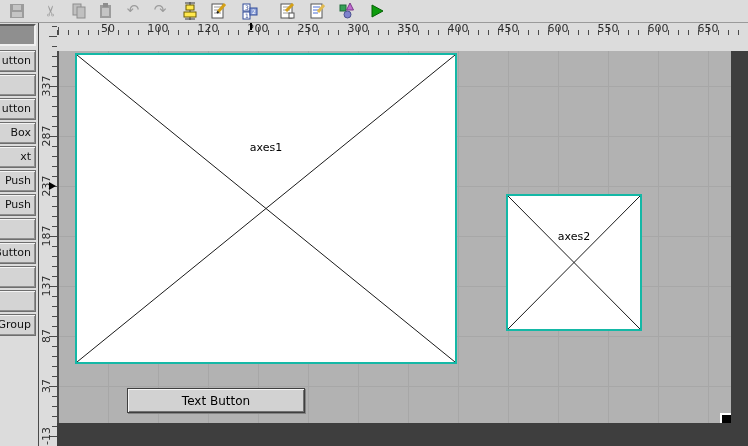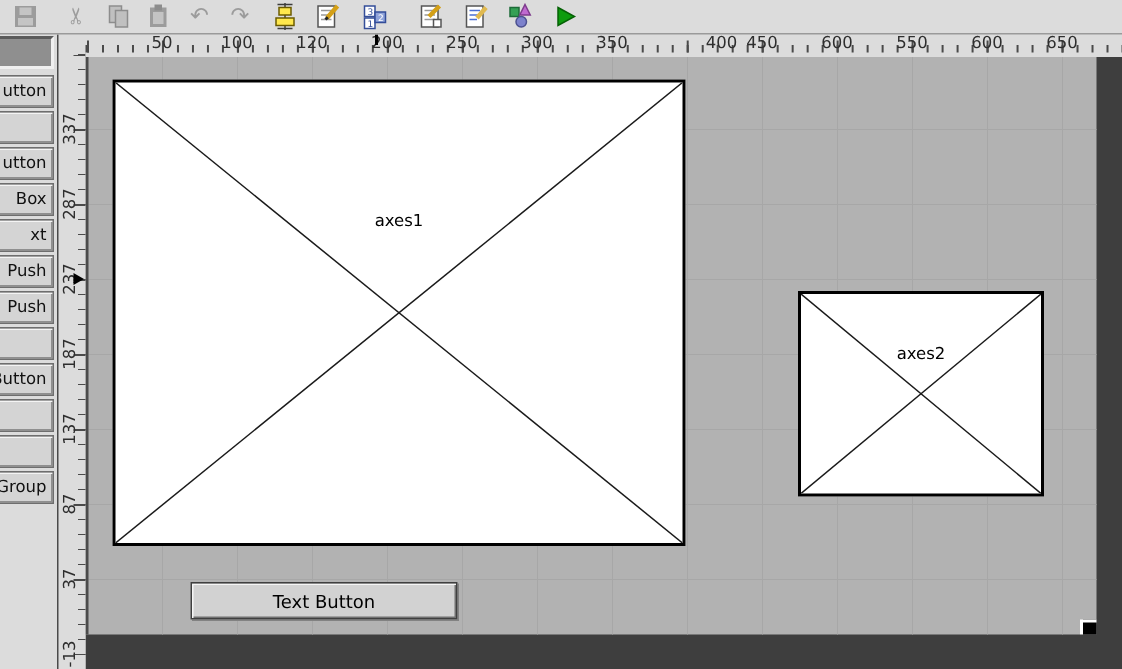--- a/index.html
+++ b/index.html
@@ -19,21 +19,21 @@
   .select-tool{position:absolute;left:-6px;top:2px;width:42px;height:22px;
       background:#8f8f8f;border:2px solid;border-color:#5a5a5a #f0f0f0 #f0f0f0 #5a5a5a;
       box-sizing:border-box;}
   .pbtn{position:absolute;left:-10px;width:46px;height:22px;box-sizing:border-box;
       background:#d4d4d4;border:1px solid #6e6e6e;
       box-shadow:inset 1px 1px 0 #f4f4f4, inset -1px -1px 0 #8f8f8f;
       font-size:11px;color:#111;text-align:right;line-height:19px;
       padding-right:4px;overflow:hidden;white-space:nowrap;}
   
   .vruler{left:39px;top:22px;width:18px;height:424px;background:#dcdcdc;}
-  .hruler{left:57px;top:22px;width:691px;height:16px;background:#dcdcdc;}
+  .hruler{left:57px;top:22px;width:691px;height:29px;background:#dcdcdc;}
   .hlab{position:absolute;top:0;width:36px;height:12px;text-align:center;
         font-size:11px;color:#2e2e2e;}
   .vlab{position:absolute;left:-10px;width:34px;height:12px;text-align:center;
         font-size:11px;color:#2e2e2e;transform:rotate(-90deg);}
   .hticks-minor{position:absolute;left:0;top:8px;width:691px;height:5px;
       background:repeating-linear-gradient(to right,#4a4a4a 0 1px,transparent 1px 10px);
       background-position:1px 0;}
   .hticks-major{position:absolute;left:0;top:5px;width:691px;height:8px;
       background:repeating-linear-gradient(to right,#4a4a4a 0 1px,transparent 1px 50px);
       background-position:1px 0;}
@@ -48,21 +48,21 @@
       border-top:4px solid transparent;border-bottom:4px solid transparent;
       border-left:7px solid #000;}
   
   .work-area{left:57px;top:35px;width:691px;height:411px;background:#3e3e3e;}
   .figure{left:57px;top:36px;width:674px;height:387px;box-sizing:border-box;
       background:#b2b2b2;border-top:2px solid #4b4b4b;border-left:2px solid #4b4b4b;
       background-image:linear-gradient(to bottom,#a7a7a7 1px,transparent 1px),
                        linear-gradient(to right,#a7a7a7 1px,transparent 1px);
       background-size:50px 50px;background-position:49px 48px;}
   .axes-box{position:absolute;box-sizing:border-box;background:#fff;
-      border:2px solid #000000;}
+      border:2px solid #14b8a6;}
   .axes-box svg{position:absolute;left:0;top:0;width:100%;height:100%;}
   .axes-label{position:absolute;left:0;right:0;top:30%;transform:translateY(-50%);
       text-align:center;font-size:11px;color:#000;}
   .push-button{left:127px;top:388px;width:178px;height:25px;box-sizing:border-box;
       background:#d2d2d2;border:1px solid #3f3f3f;
       box-shadow:inset 1px 1px 0 #f5f5f5, inset -1px -1px 0 #707070, 1px 1px 0 #828282;
       display:flex;align-items:center;justify-content:center;
       font-size:12px;color:#000;}
   .resize-handle{left:720px;top:413px;width:11px;height:10px;box-sizing:border-box;
       background:#000;border-left:2px solid #fff;border-top:2px solid #fff;}
@@ -77,21 +77,21 @@
   <div class="abs figure"></div>
 
   <div class="axes-box" style="left:75px;top:53px;width:382px;height:311px;">
     <svg>
       <line x1="0" y1="0" x2="100%" y2="100%" stroke="#1a1a1a" stroke-width="1"></line>
       <line x1="0" y1="100%" x2="100%" y2="0" stroke="#1a1a1a" stroke-width="1"></line>
     </svg>
     <div class="axes-label">axes1</div>
   </div>
 
-  <div class="axes-box" style="left:532px;top:194px;width:164px;height:137px;">
+  <div class="axes-box" style="left:506px;top:194px;width:136px;height:137px;">
     <svg>
       <line x1="0" y1="0" x2="100%" y2="100%" stroke="#1a1a1a" stroke-width="1"></line>
       <line x1="0" y1="100%" x2="100%" y2="0" stroke="#1a1a1a" stroke-width="1"></line>
     </svg>
     <div class="axes-label">axes2</div>
   </div>
 
   <div class="abs push-button">
     <span>Text Button</span>
   </div>
@@ -115,21 +115,21 @@
   <div class="abs hruler">
     <div class="hticks-minor"></div>
     <div class="hticks-major"></div>
     <span class="hlab" style="left:33px">50</span>
     <span class="hlab" style="left:83px">100</span>
     <span class="hlab" style="left:133px">120</span>
     <span class="hlab" style="left:183px">200</span>
     <span class="hlab" style="left:233px">250</span>
     <span class="hlab" style="left:283px">300</span>
     <span class="hlab" style="left:333px">350</span>
-    <span class="hlab" style="left:406px">400</span>
+    <span class="hlab" style="left:383px">400</span>
     <span class="hlab" style="left:433px">450</span>
     <span class="hlab" style="left:483px">600</span>
     <span class="hlab" style="left:533px">550</span>
     <span class="hlab" style="left:583px">600</span>
     <span class="hlab" style="left:633px">650</span>
     <div class="hmarker"></div>
   </div>
 
   <div class="abs palette">
     <div class="select-tool"></div>

